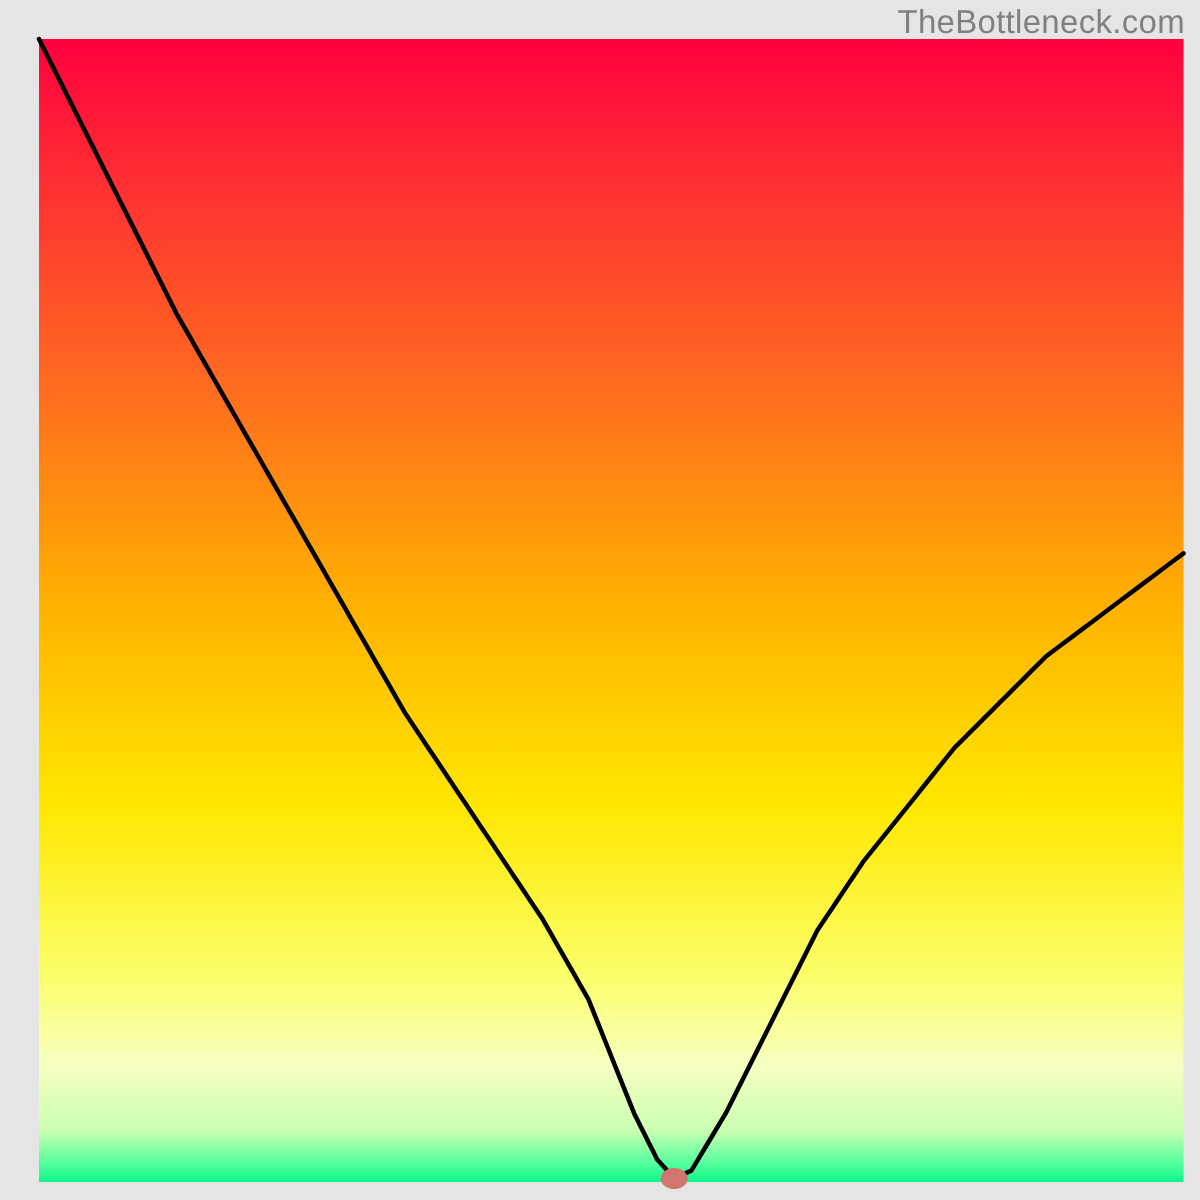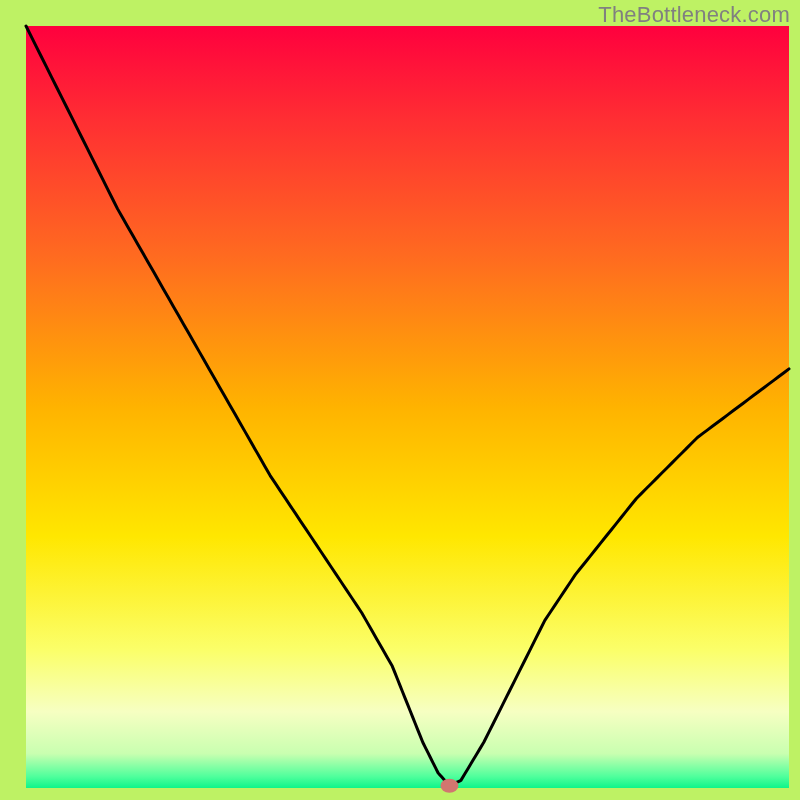--- a/index.html
+++ b/index.html
@@ -7,21 +7,21 @@
     padding: 0;
     width: 800px;
     height: 800px;
     background: #000;
     overflow: hidden;
   }
   .frame {
     position: relative;
     width: 800px;
     height: 800px;
-    background: #bef264;
+    background: #e5e5e5;
   }
   .watermark {
     position: absolute;
     top: 2px;
     right: 10px;
     color: #808080;
     font-family: Arial, Helvetica, sans-serif;
     font-size: 22px;
     letter-spacing: 0.2px;
     font-weight: 500;

